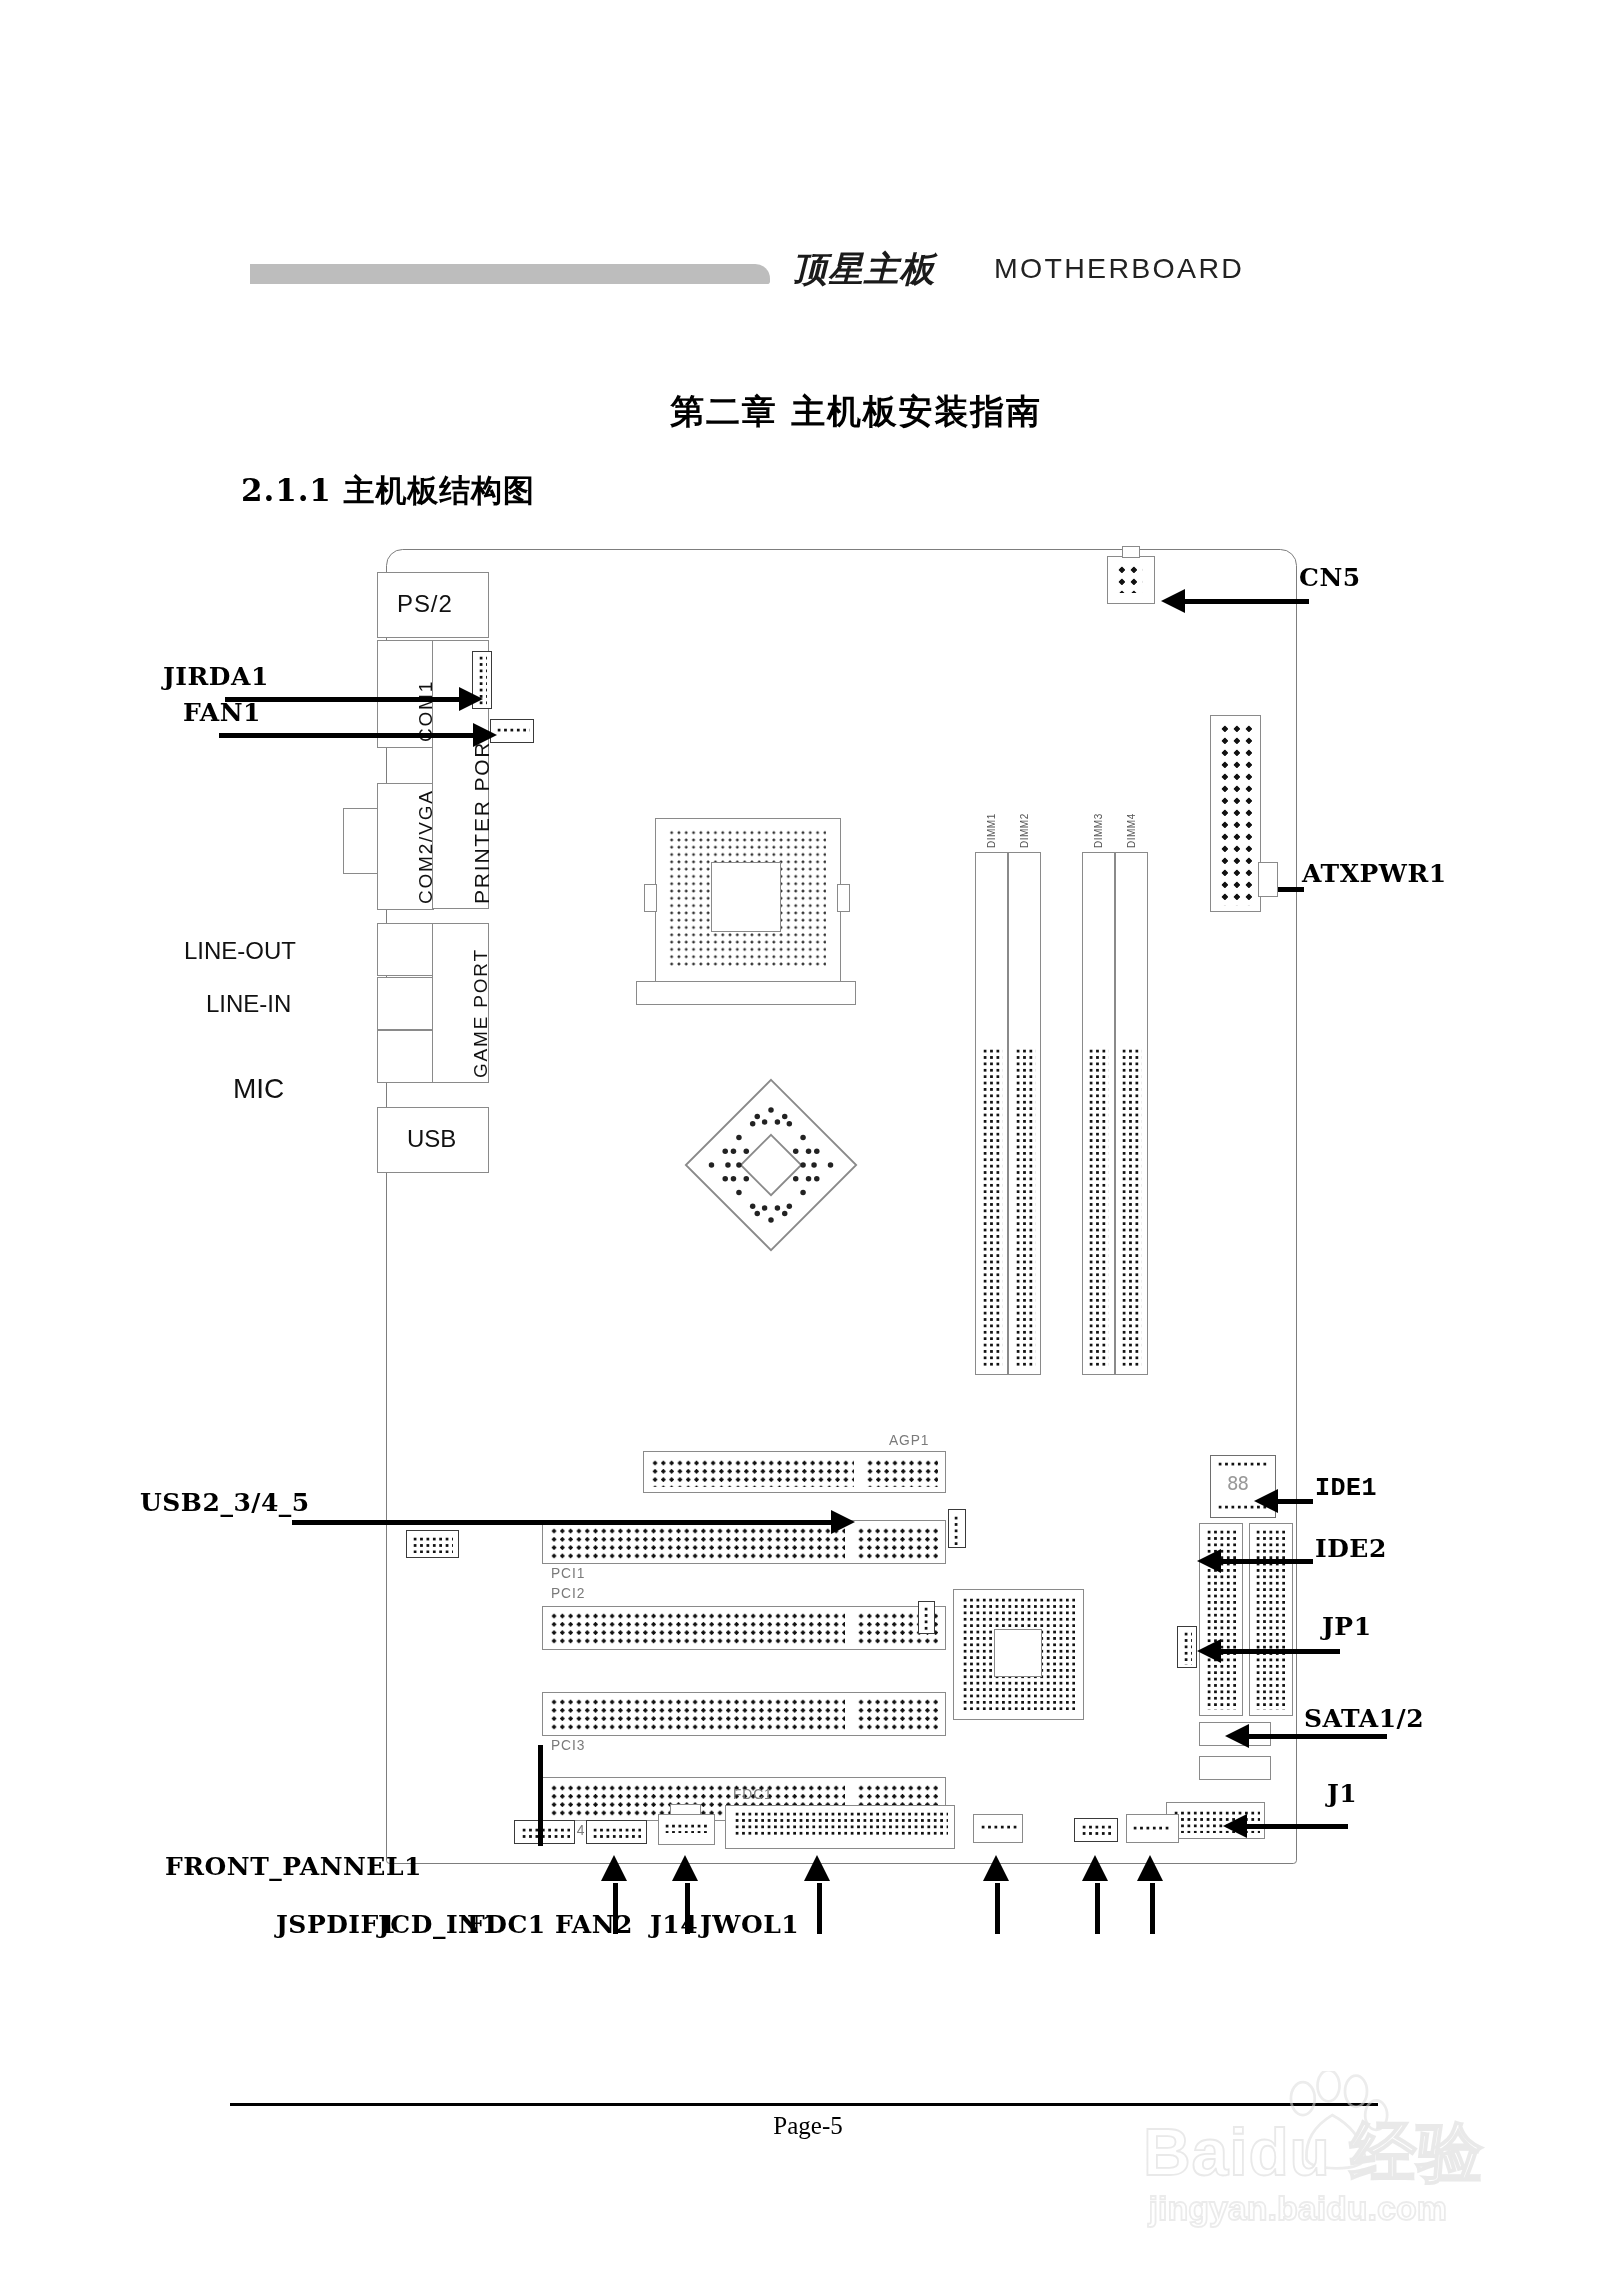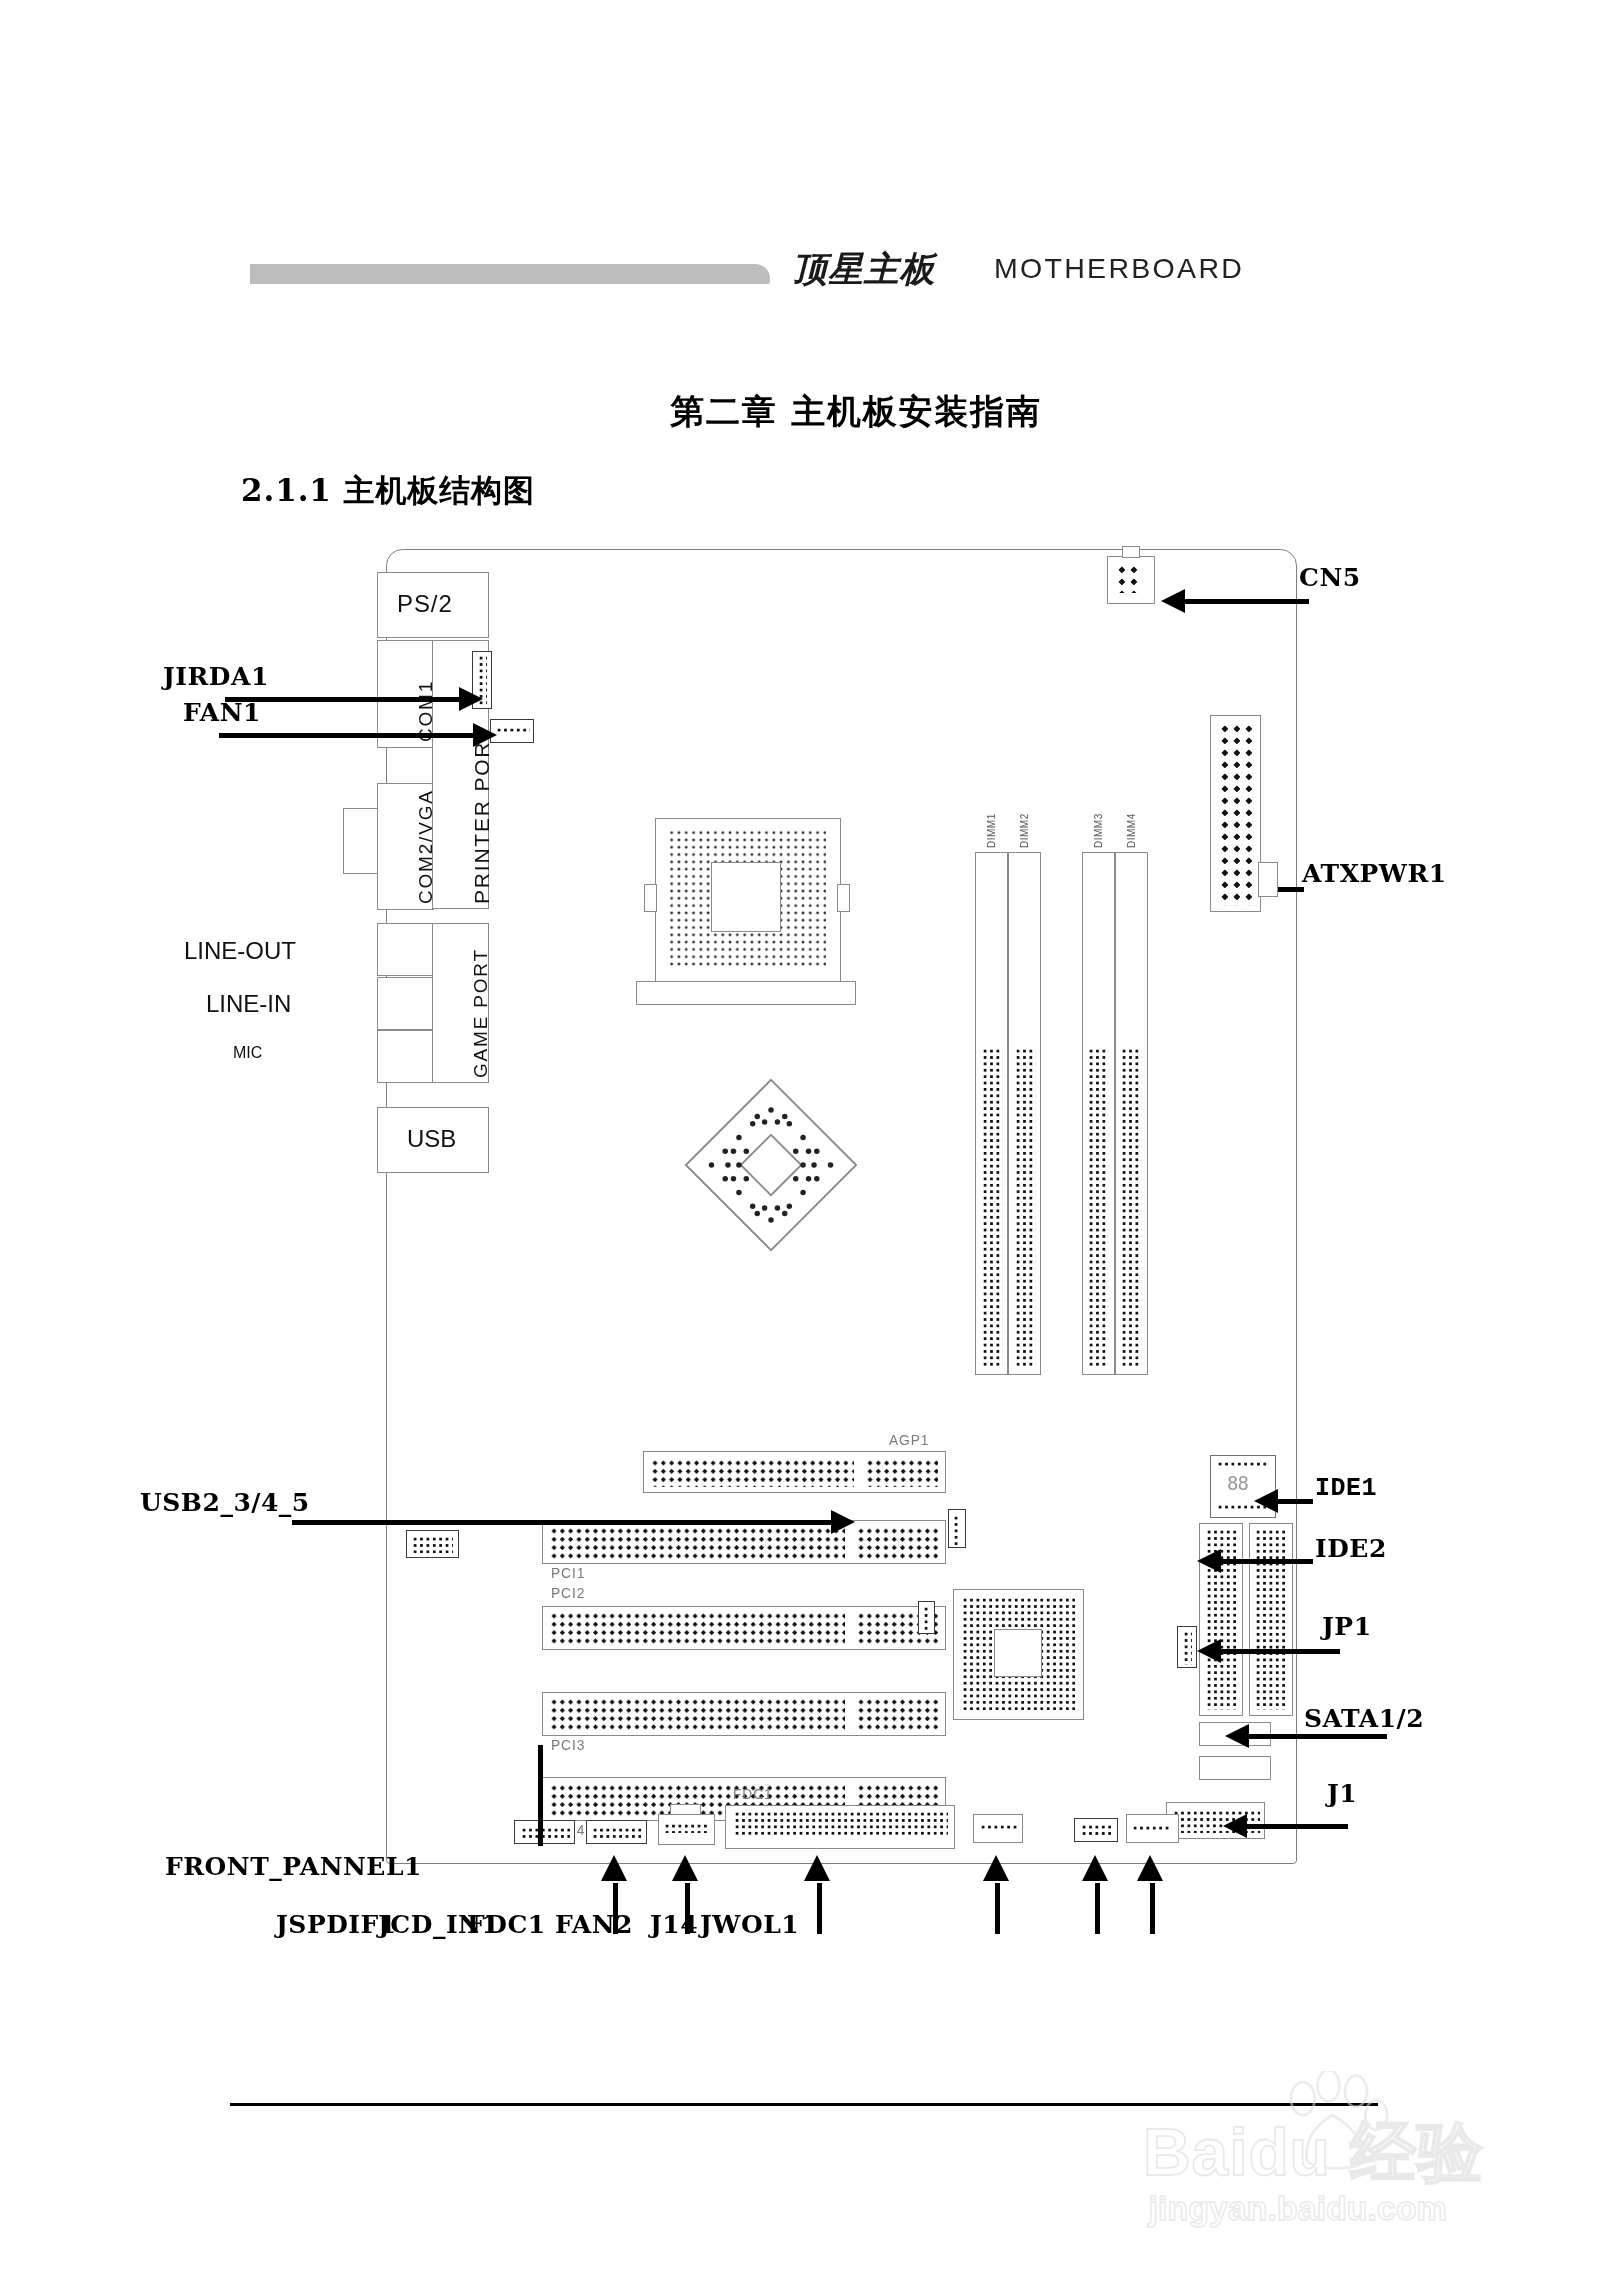--- a/index.html
+++ b/index.html
@@ -156,21 +156,21 @@
     <div class="vlabel" style="left:415px;top:371px;font-size:19px;">COM2/VGA</div>
 
     <div class="part" style="left:432px;top:107px;width:57px;height:269px;"></div>
     <div class="vlabel" style="left:470px;top:371px;font-size:21px;">PRINTER PORT</div>
 
     <div class="part" style="left:377px;top:390px;width:57px;height:53px;"></div>
     <div class="part" style="left:377px;top:444px;width:57px;height:53px;"></div>
     <div class="part" style="left:377px;top:497px;width:57px;height:53px;"></div>
     <div class="hlabel" style="left:184px;top:404px;font-size:24px;">LINE-OUT</div>
     <div class="hlabel" style="left:206px;top:457px;font-size:24px;">LINE-IN</div>
-    <div class="hlabel" style="left:233px;top:511px;font-size:16px;">MIC</div>
+    <div class="hlabel" style="left:233px;top:540px;font-size:28px;">MIC</div>
 
     <div class="part" style="left:432px;top:390px;width:57px;height:160px;"></div>
     <div class="vlabel" style="left:470px;top:545px;font-size:19px;">GAME PORT</div>
 
     <div class="part" style="left:377px;top:574px;width:112px;height:66px;"></div>
     <div class="hlabel" style="left:407px;top:592px;font-size:24px;">USB</div>
 
     <div class="part dark" style="left:472px;top:118px;width:20px;height:58px;"></div>
     <div class="pins sm" style="left:477px;top:121px;width:10px;height:51px;"></div>
 
@@ -387,20 +387,21 @@
     <div class="arw up" style="left:1082px;top:1322px;"></div>
     <div class="callout" style="left:650px;top:1377px;">J14</div>
 
     <div class="ln v" style="left:1150px;top:1350px;height:51px;"></div>
     <div class="arw up" style="left:1137px;top:1322px;"></div>
     <div class="callout" style="left:700px;top:1377px;">JWOL1</div>
 
   </div>
 
   <div class="foot-rule"></div>
+  <div class="foot-text">Page-5</div>
 
   <div class="wm">
     <svg class="wm-paw" width="110" height="101" viewBox="0 0 120 110">
       <ellipse cx="26" cy="30" rx="13" ry="18" fill="none" stroke="#ddd" stroke-width="3"></ellipse>
       <ellipse cx="54" cy="16" rx="12" ry="17" fill="none" stroke="#ddd" stroke-width="3"></ellipse>
       <ellipse cx="84" cy="22" rx="12" ry="17" fill="none" stroke="#ddd" stroke-width="3"></ellipse>
       <ellipse cx="106" cy="48" rx="12" ry="16" fill="none" stroke="#ddd" stroke-width="3"></ellipse>
       <path d="M30 96 Q28 66 58 48 Q88 64 94 94 Q92 106 62 106 Q34 106 30 96 Z" fill="none" stroke="#ddd" stroke-width="3"></path>
     </svg>
     <div class="wm-main">Baidu 经验</div>

